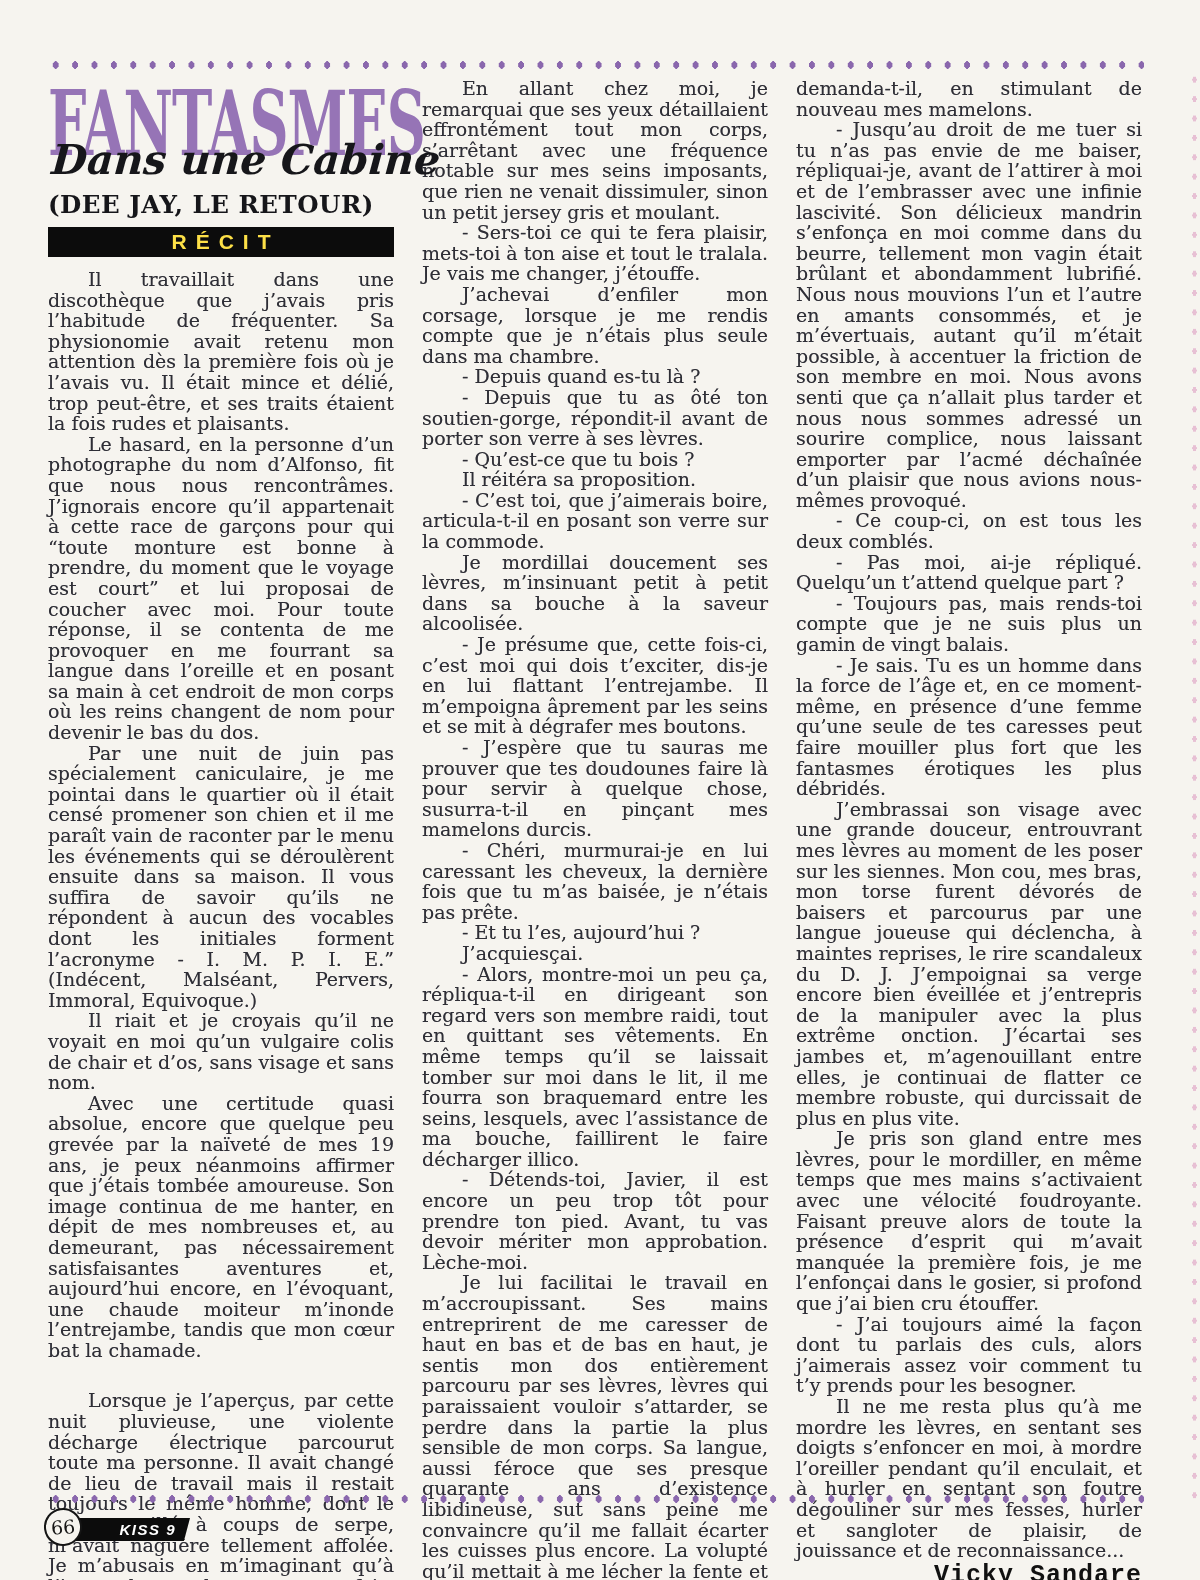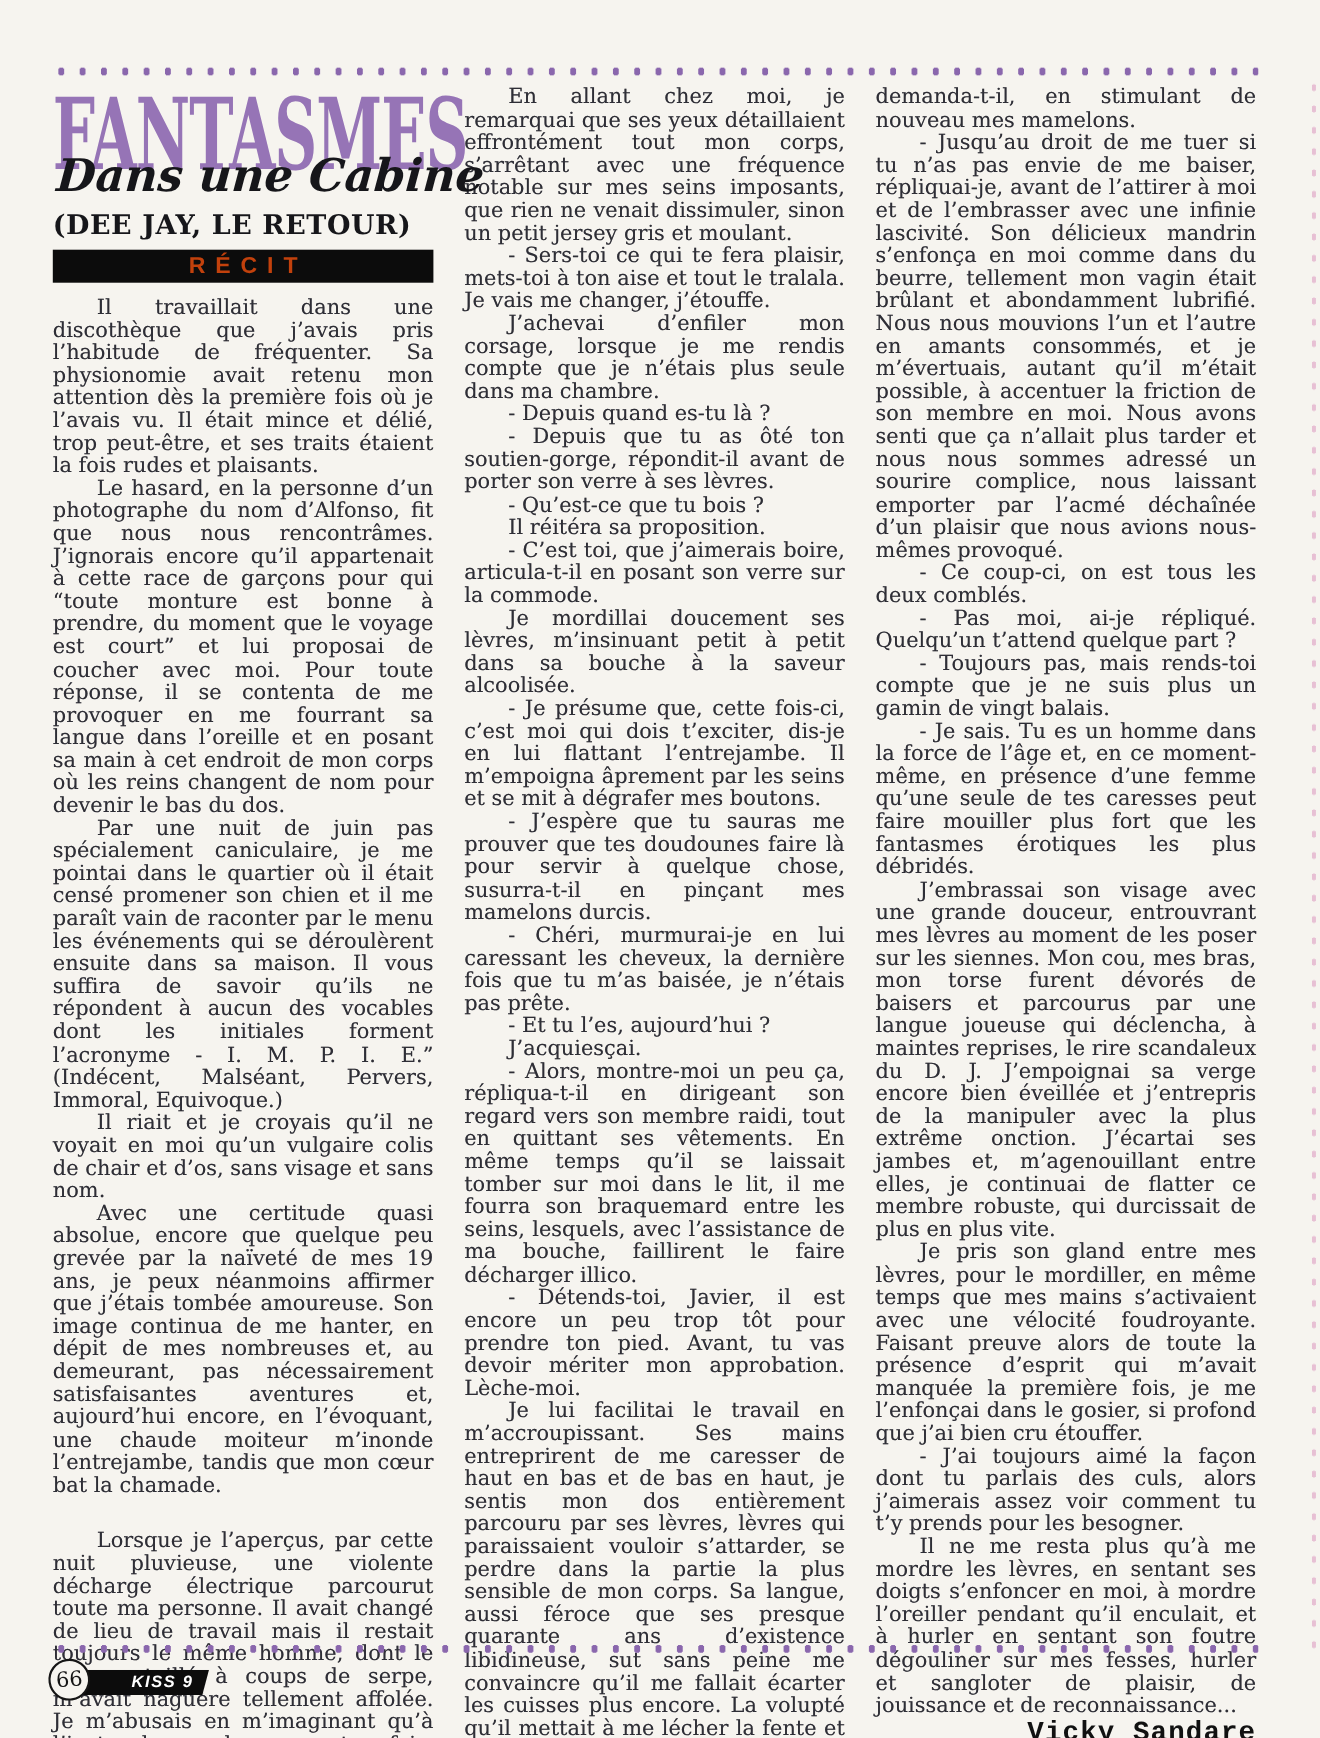--- a/index.html
+++ b/index.html
@@ -49,21 +49,21 @@
     margin-top:9px;text-align:left;
     font-family:"DejaVu Serif",serif;font-weight:bold;
     font-size:24.5px;line-height:26px;color:#16161a;letter-spacing:.5px;
     white-space:nowrap;
   }
   .kicker-bar{
     margin-top:9px;height:30px;background:#0c0c0c;
     display:flex;align-items:center;justify-content:center;
   }
   .kicker-bar span{
-    color:#c2410c;font-family:"Liberation Sans",sans-serif;font-weight:bold;
+    color:#fde047;font-family:"Liberation Sans",sans-serif;font-weight:bold;
     font-size:21px;letter-spacing:9px;padding-left:9px;line-height:30px;
   }
   
   .body-text{margin-top:6px;}
   .body-text p{
     margin:0;text-align:justify;text-indent:40px;
     font-family:"DejaVu Serif",serif;
     font-size:19px;line-height:20.6px;
     color:var(--text,#2e2e36);
     text-shadow:0 0 .5px rgba(46,46,54,.45);

